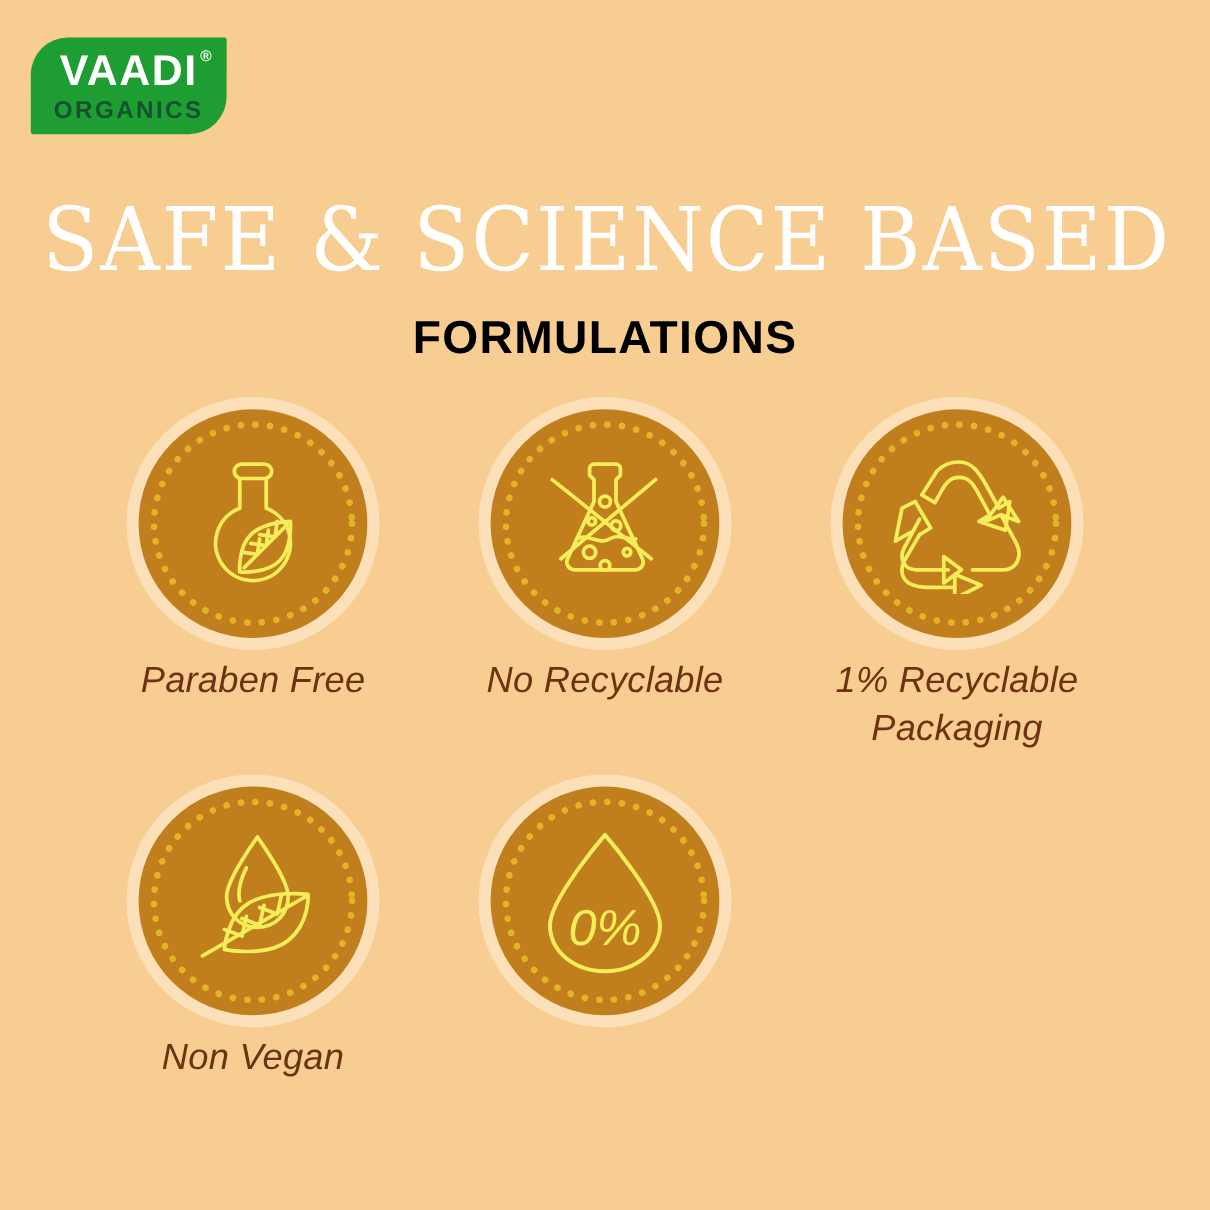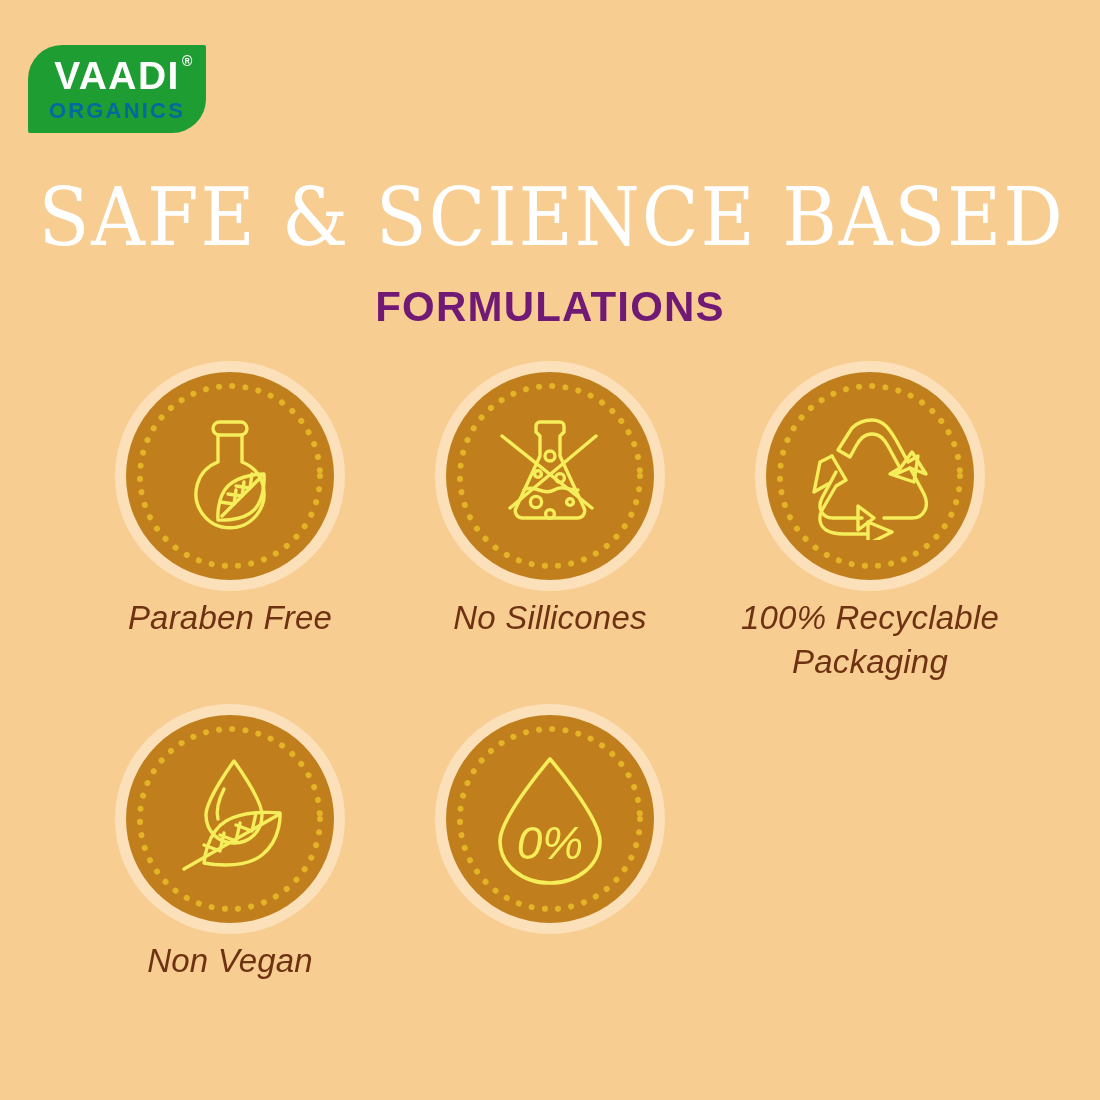--- a/index.html
+++ b/index.html
@@ -13,21 +13,21 @@
     background: #f7cd92;
     font-family: "Liberation Sans", sans-serif;
     overflow: hidden;
     position: relative;
   }
 
   
   .logo-wrap {
     position: absolute;
     left: 28px;
-    top: 45px;
+    top: 34px;
     width: 178px;
     height: 88px;
   }
   .logo-plate {
     position: absolute;
     inset: 0;
     background: #1e9e32;
     border-radius: 34px 2px 34px 2px;
   }
   .logo-text-block {
@@ -52,21 +52,21 @@
   }
   .logo-reg {
     position: absolute;
     right: -14px;
     top: -2px;
     font-size: 14px;
     font-weight: 700;
     color: #ffffff;
   }
   .logo-line2 {
-    color: #0369a1;
+    color: #14532d;
     font-family: "Liberation Sans", sans-serif;
     font-size: 22px;
     font-weight: 700;
     letter-spacing: 2.2px;
     line-height: 1.1;
     margin-top: 3px;
     white-space: nowrap;
   }
 
   
@@ -85,21 +85,21 @@
     white-space: nowrap;
     transform: scaleX(0.93);
     transform-origin: center top;
   }
   .subheadline {
     position: absolute;
     left: 0;
     top: 286px;
     width: 1100px;
     text-align: center;
-    color: #701a75;
+    color: #000000;
     font-family: "Liberation Sans", sans-serif;
     font-weight: 700;
     font-size: 42px;
     letter-spacing: 1.2px;
     line-height: 1;
     white-space: nowrap;
   }
 
   
   .grid {
@@ -205,21 +205,21 @@
           <circle cx="52" cy="62" r="3.4"></circle>
           <circle cx="74" cy="66" r="4.4"></circle>
           <circle cx="50" cy="90" r="5.6"></circle>
           <circle cx="64" cy="102" r="4.4"></circle>
           <circle cx="84" cy="90" r="3.4"></circle>
           <path d="M16 24 L106 96"></path>
           <path d="M110 24 L24 96"></path>
         </svg>
       </div>
     </div>
-    <div class="caption">No Sillicones</div>
+    <div class="caption">No Recyclable</div>
   </div>
 
   <div class="cell">
     <div class="badge">
       <svg class="dotring" width="208" height="208" viewBox="0 0 208 208">
         <circle cx="104" cy="104" r="90" fill="none" stroke="#e3b428" stroke-width="6" stroke-linecap="round" stroke-dasharray="0.1 13.2"></circle>
       </svg>
       <div class="glyph">
         <svg width="132" height="128" viewBox="0 0 132 128" fill="none" stroke="#f5ee5a" stroke-width="3.4" stroke-linecap="round" stroke-linejoin="round">
 
@@ -229,21 +229,21 @@
           <path d="M26 44 L14 50 L8 80 L22 72"></path>
 
           <path d="M30 60 L16 86 C11 96 16 106 27 106 L56 106"></path>
           <path d="M52 94 L68 106 L52 118 Z"></path>
 
           <path d="M104 56 L118 82 C124 94 118 106 106 106 L78 106"></path>
           <path d="M104 56 L90 62 L106 40 L120 62 Z"></path>
         </svg>
       </div>
     </div>
-    <div class="caption">100% Recyclable Packaging</div>
+    <div class="caption">1% Recyclable Packaging</div>
   </div>
 
 
   <div class="cell">
     <div class="badge">
       <svg class="dotring" width="208" height="208" viewBox="0 0 208 208">
         <circle cx="104" cy="104" r="90" fill="none" stroke="#e3b428" stroke-width="6" stroke-linecap="round" stroke-dasharray="0.1 13.2"></circle>
       </svg>
       <div class="glyph">
         <svg width="132" height="128" viewBox="0 0 132 128" fill="none" stroke="#f5ee5a" stroke-width="3.4" stroke-linecap="round" stroke-linejoin="round">

